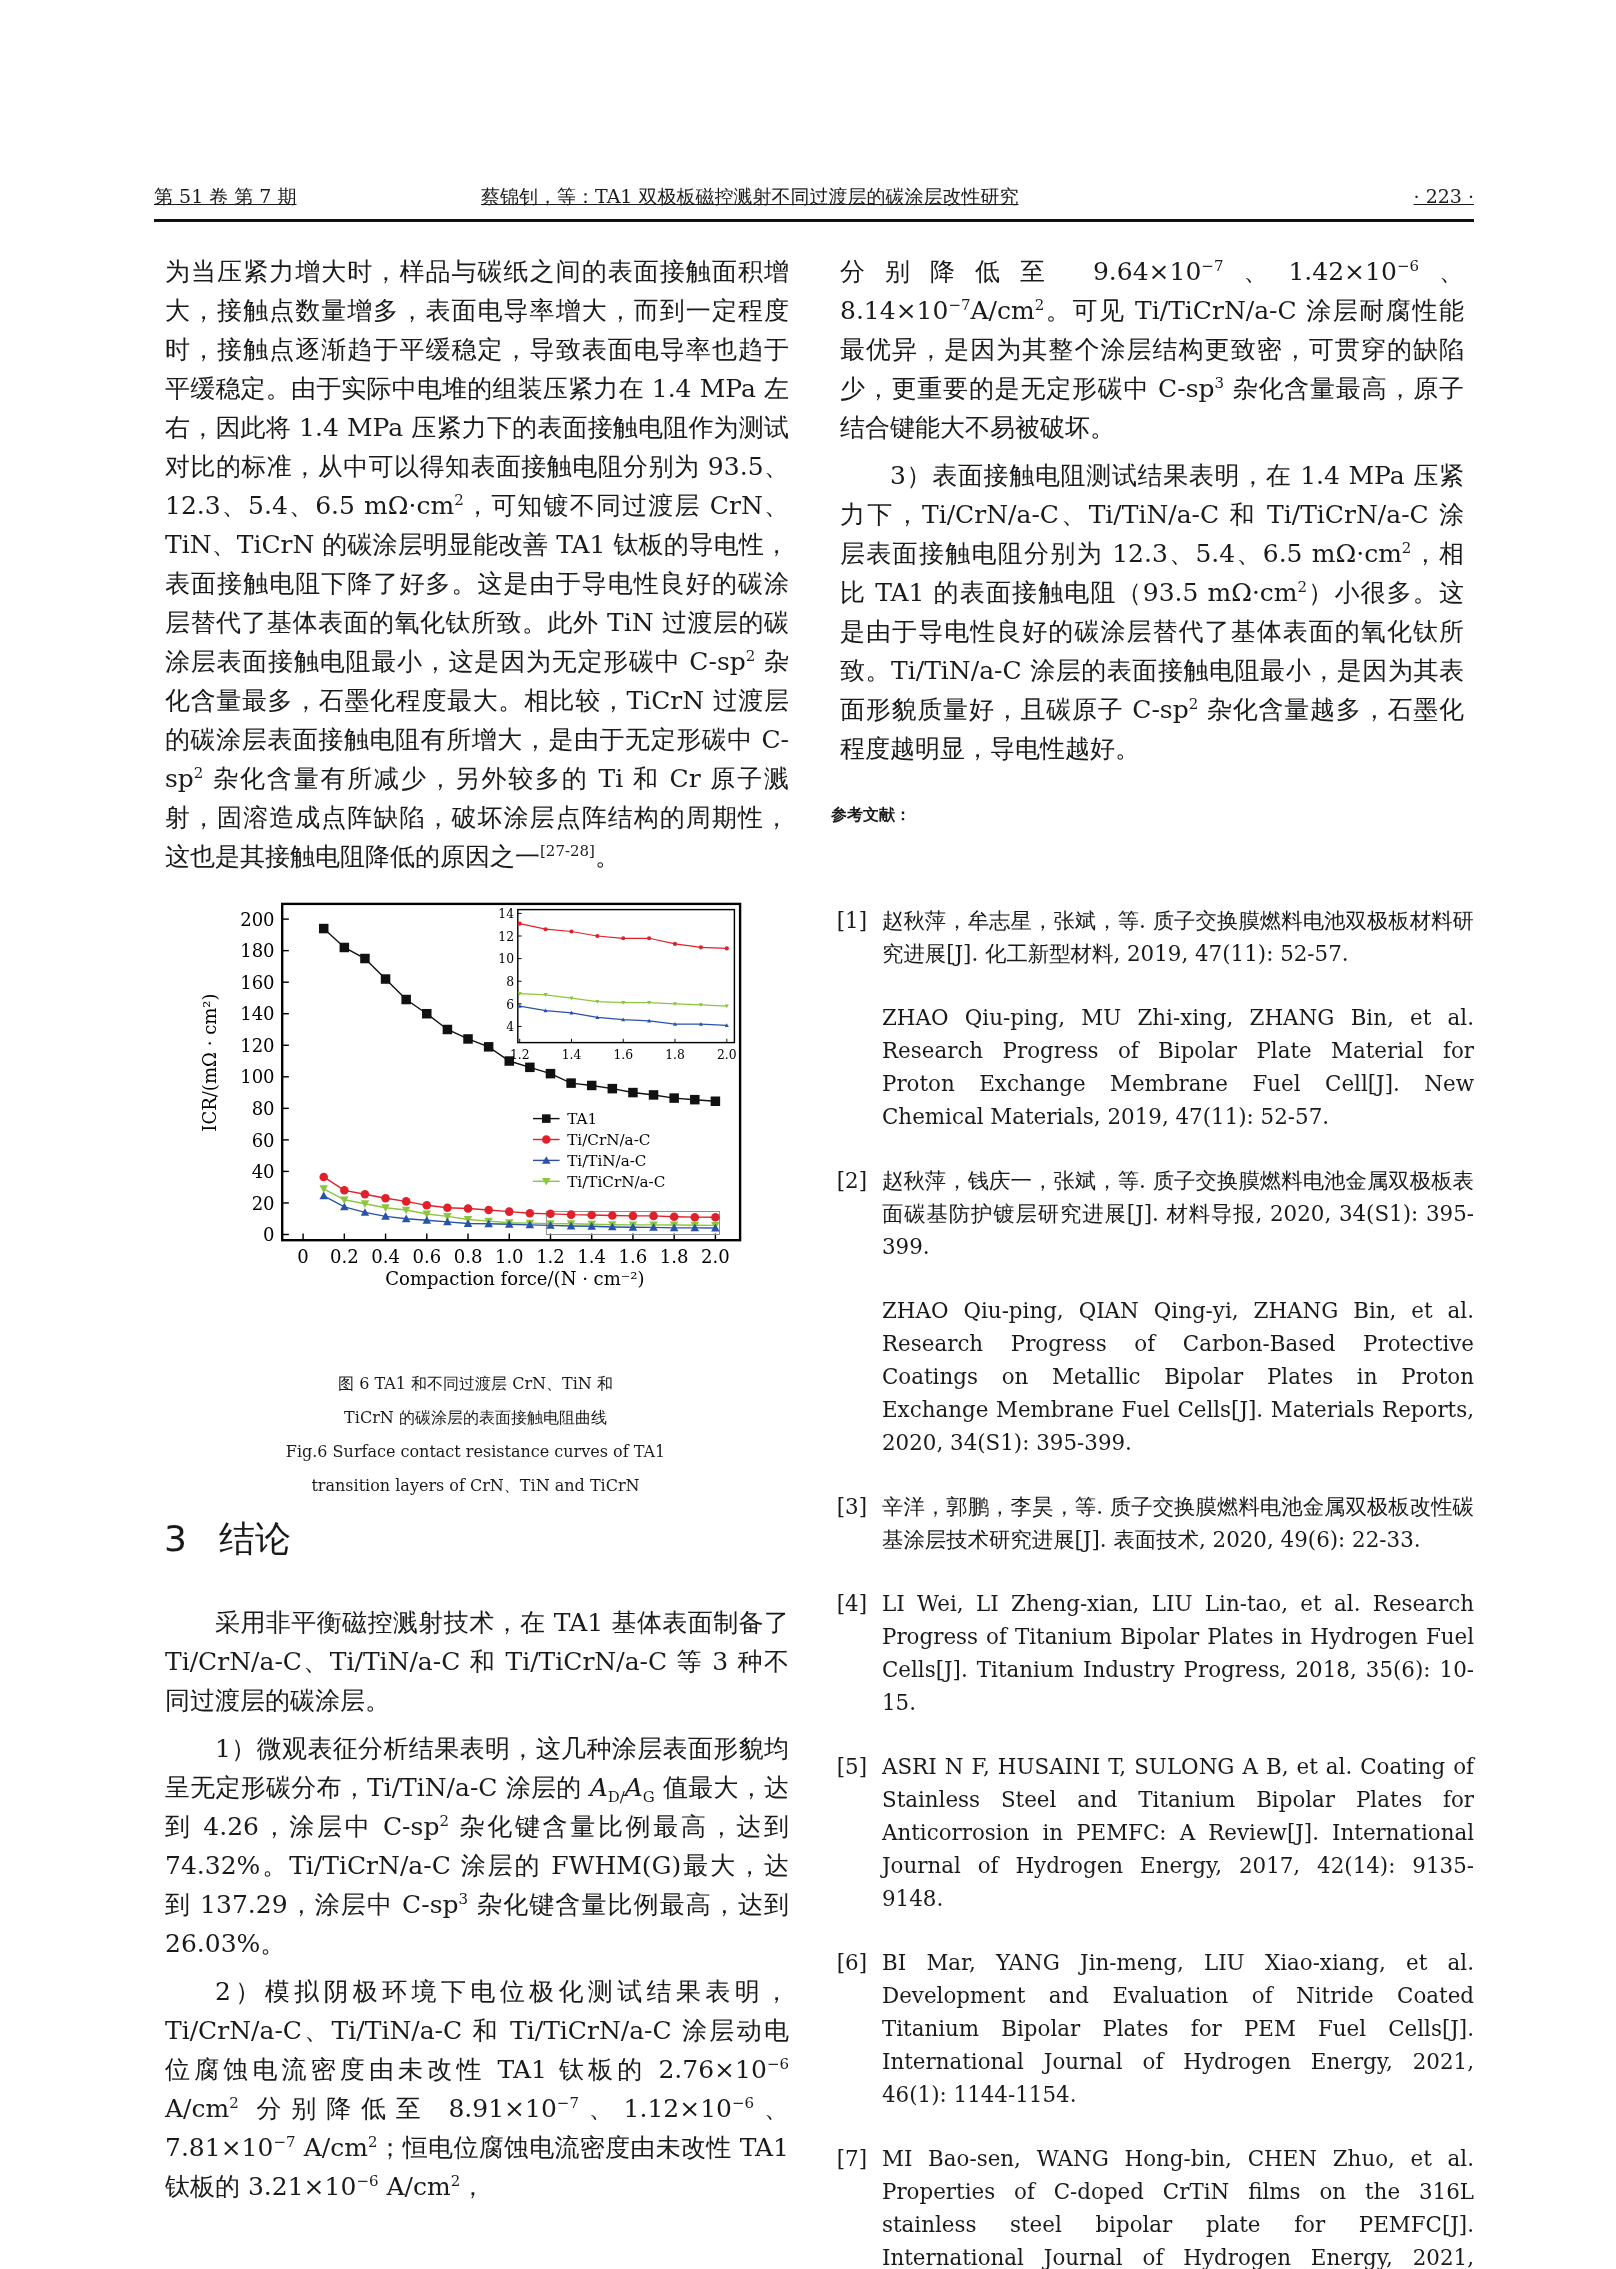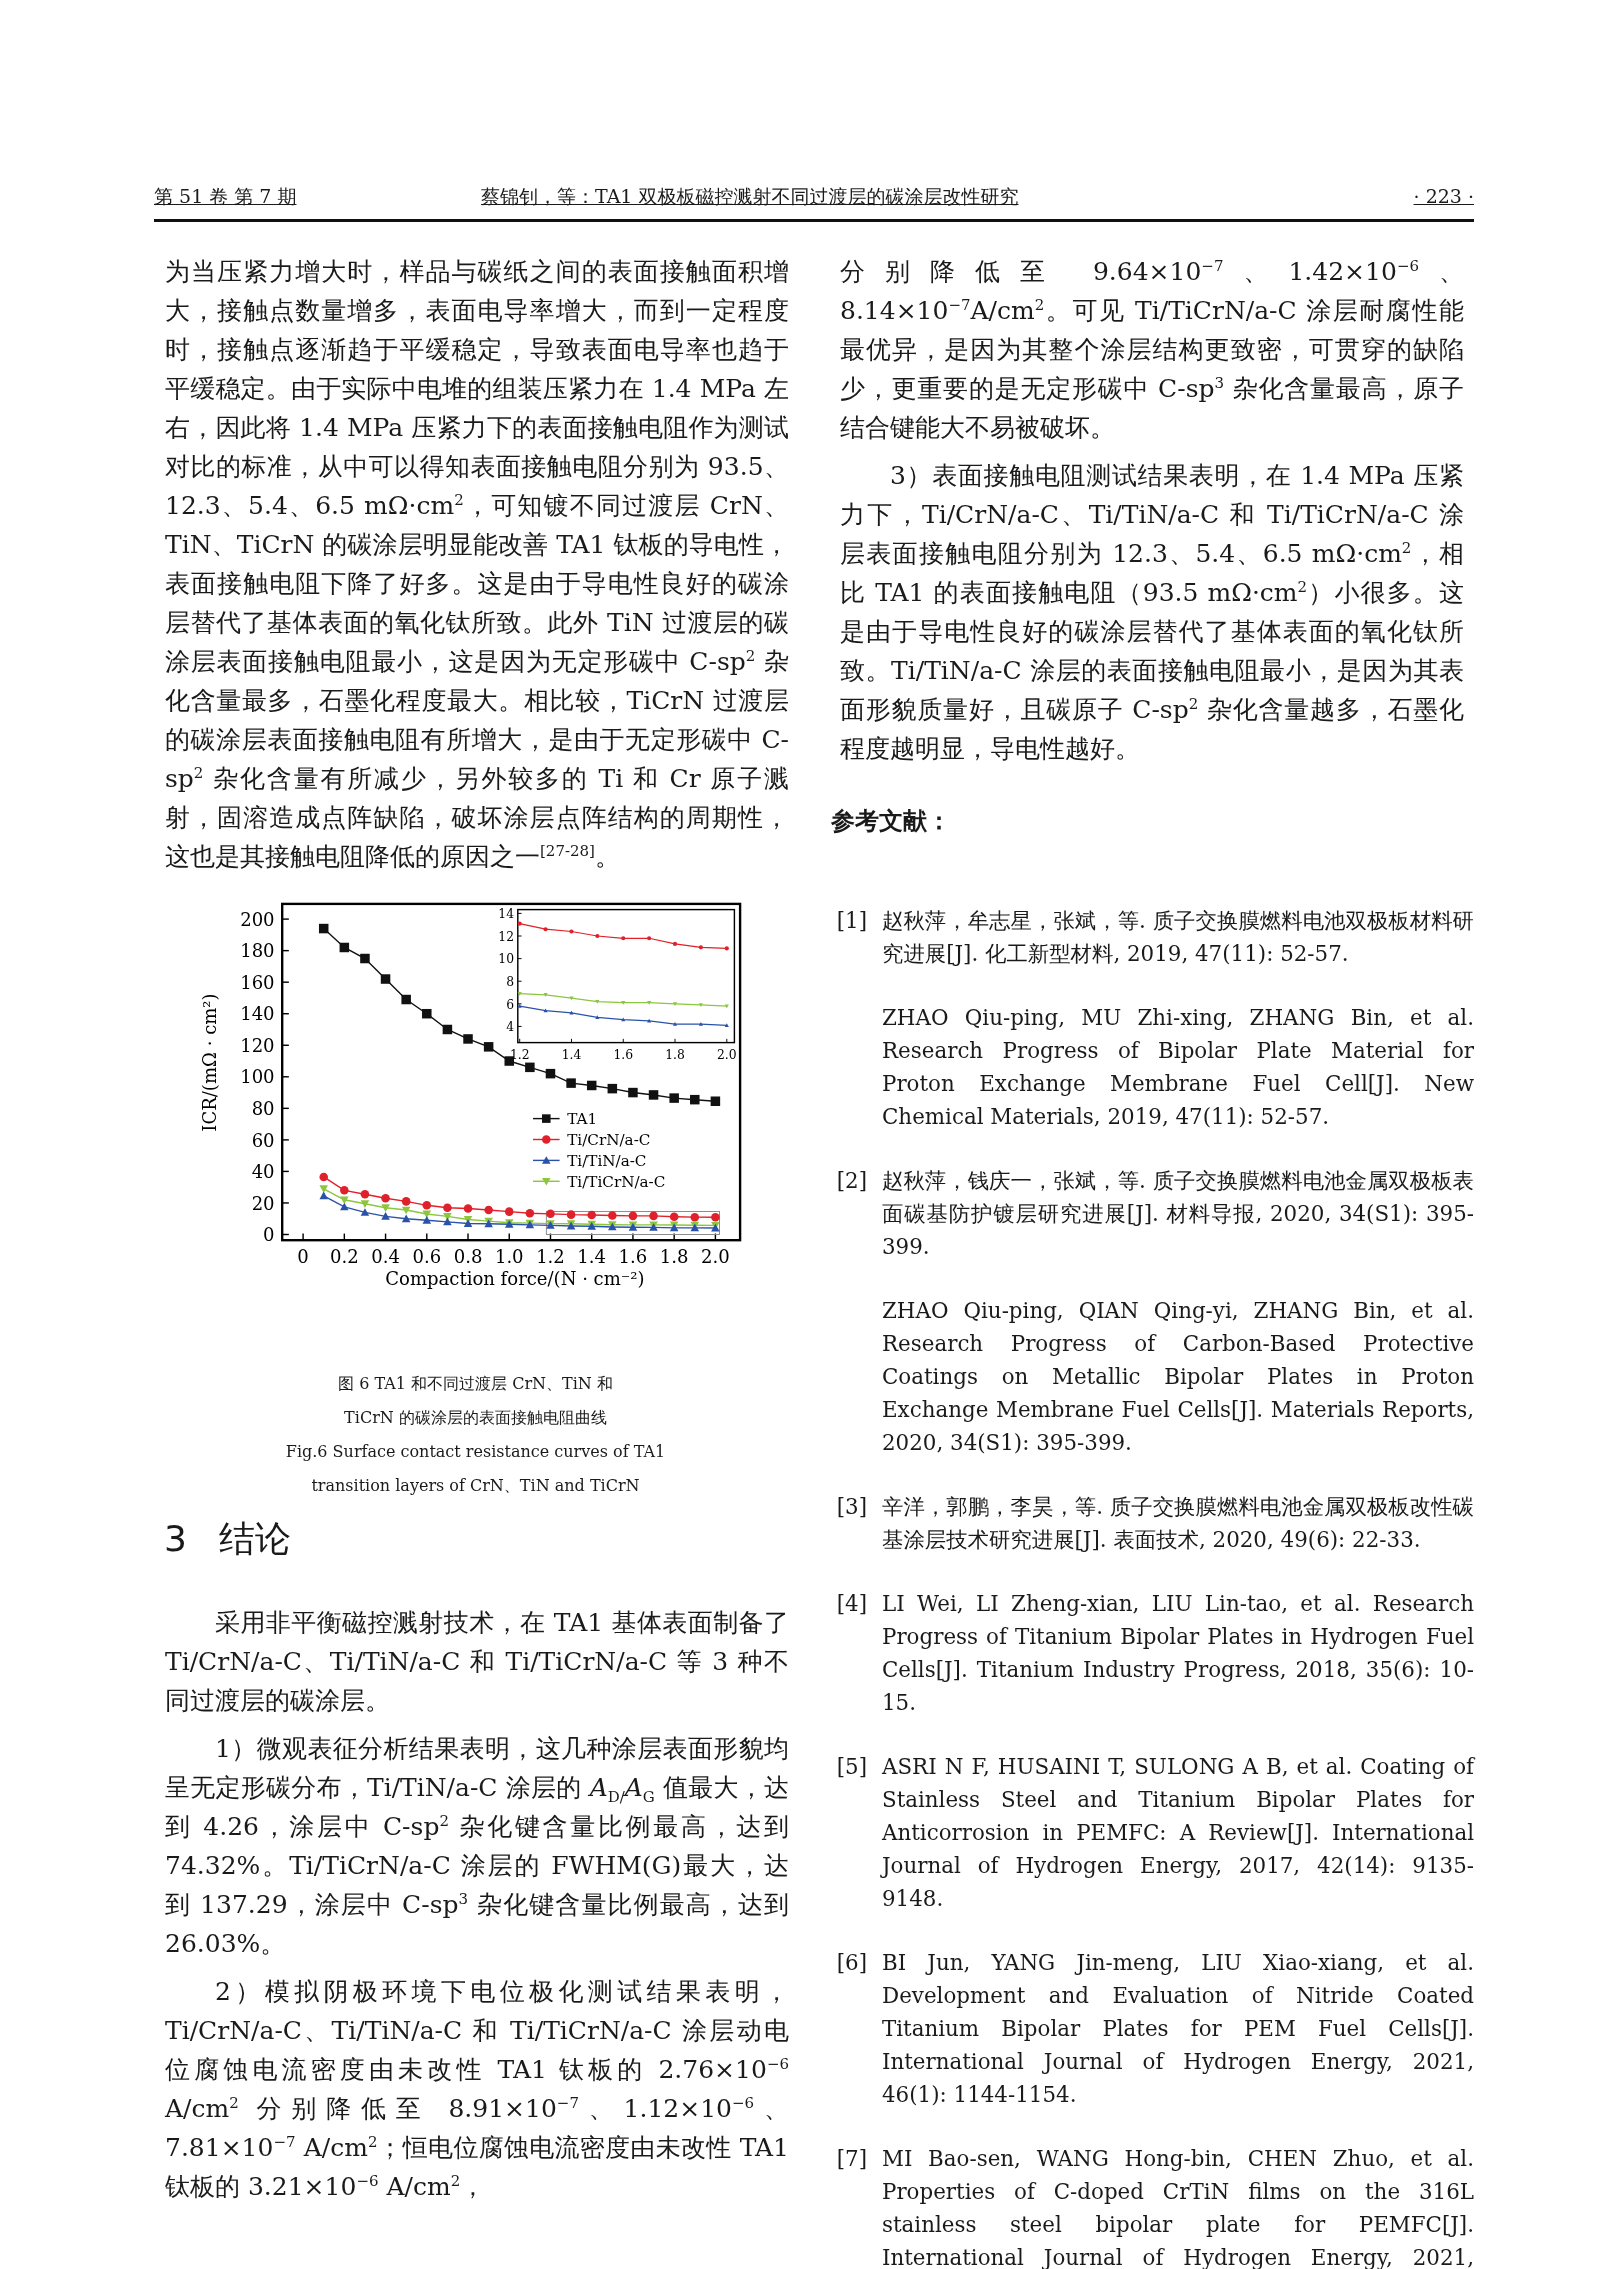--- a/index.html
+++ b/index.html
@@ -24,21 +24,21 @@
   #fig-wrap { position: absolute; left: 181px; top: 902px; width: 571px; height: 399px; }
   #caption { position: absolute; left: 190px; top: 1367px; width: 571px; text-align: center;
              font-size: 16px; line-height: 34px; }
   #sec3-title { position: absolute; left: 156px; top: 1507px; font-family: "DejaVu Sans", sans-serif;
                 font-size: 36px; line-height: 48px; font-weight: normal; margin: 8px; }
   #sec3-title .num { margin-right: 32px; }
   #p-left-2 { top: 1594px; }
 
   #p-right-1 { top: 243px; }
   #refs-title { position: absolute; left: 831px; top: 805px; font-family: "DejaVu Sans", sans-serif;
-                font-size: 24px; font-weight: bold; margin: 0; }
+                font-size: 16px; font-weight: bold; margin: 0; }
   #refs { position: absolute; left: 831px; top: 873px; width: 643px; }
   .ref { position: relative; padding-left: 51px; font-size: 21.4px; line-height: 33px; text-align: justify; }
   .ref .ref-num { position: absolute; left: 5.7px; top: 0; }
   .ref .ref-line { display: block; margin-top: 31px; }
 
   svg text { font-family: "DejaVu Serif", "Liberation Serif", serif; }
 </style>
 </head>
 <body>
 
@@ -295,21 +295,21 @@
   <div class="ref">
     <span class="ref-num">[4]</span>
     <span class="ref-line">LI Wei, LI Zheng-xian, LIU Lin-tao, et al. Research Progress of Titanium Bipolar Plates in Hydrogen Fuel Cells[J]. Titanium Industry Progress, 2018, 35(6): 10-15.</span>
   </div>
   <div class="ref">
     <span class="ref-num">[5]</span>
     <span class="ref-line">ASRI N F, HUSAINI T, SULONG A B, et al. Coating of Stainless Steel and Titanium Bipolar Plates for Anticorrosion in PEMFC: A Review[J]. International Journal of Hydrogen Energy, 2017, 42(14): 9135-9148.</span>
   </div>
   <div class="ref">
     <span class="ref-num">[6]</span>
-    <span class="ref-line">BI Jun, YANG Jin-meng, LIU Xiao-xiang, et al. Development and Evaluation of Nitride Coated Titanium Bipolar Plates for PEM Fuel Cells[J]. International Journal of Hydrogen Energy, 2021, 46(1): 1144-1154.</span>
+    <span class="ref-line">BI Mar, YANG Jin-meng, LIU Xiao-xiang, et al. Development and Evaluation of Nitride Coated Titanium Bipolar Plates for PEM Fuel Cells[J]. International Journal of Hydrogen Energy, 2021, 46(1): 1144-1154.</span>
   </div>
   <div class="ref">
     <span class="ref-num">[7]</span>
     <span class="ref-line">MI Bao-sen, WANG Hong-bin, CHEN Zhuo, et al. Properties of C-doped CrTiN films on the 316L stainless steel bipolar plate for PEMFC[J]. International Journal of Hydrogen Energy, 2021, 46(64): 3245-3265.</span>
   </div>
   <div class="ref">
     <span class="ref-num">[8]</span>
     <span class="ref-line">YI Pei-yun, ZHANG Di, QIU Dian-kai, et al. Carbon-</span>
   </div>
 </div>

